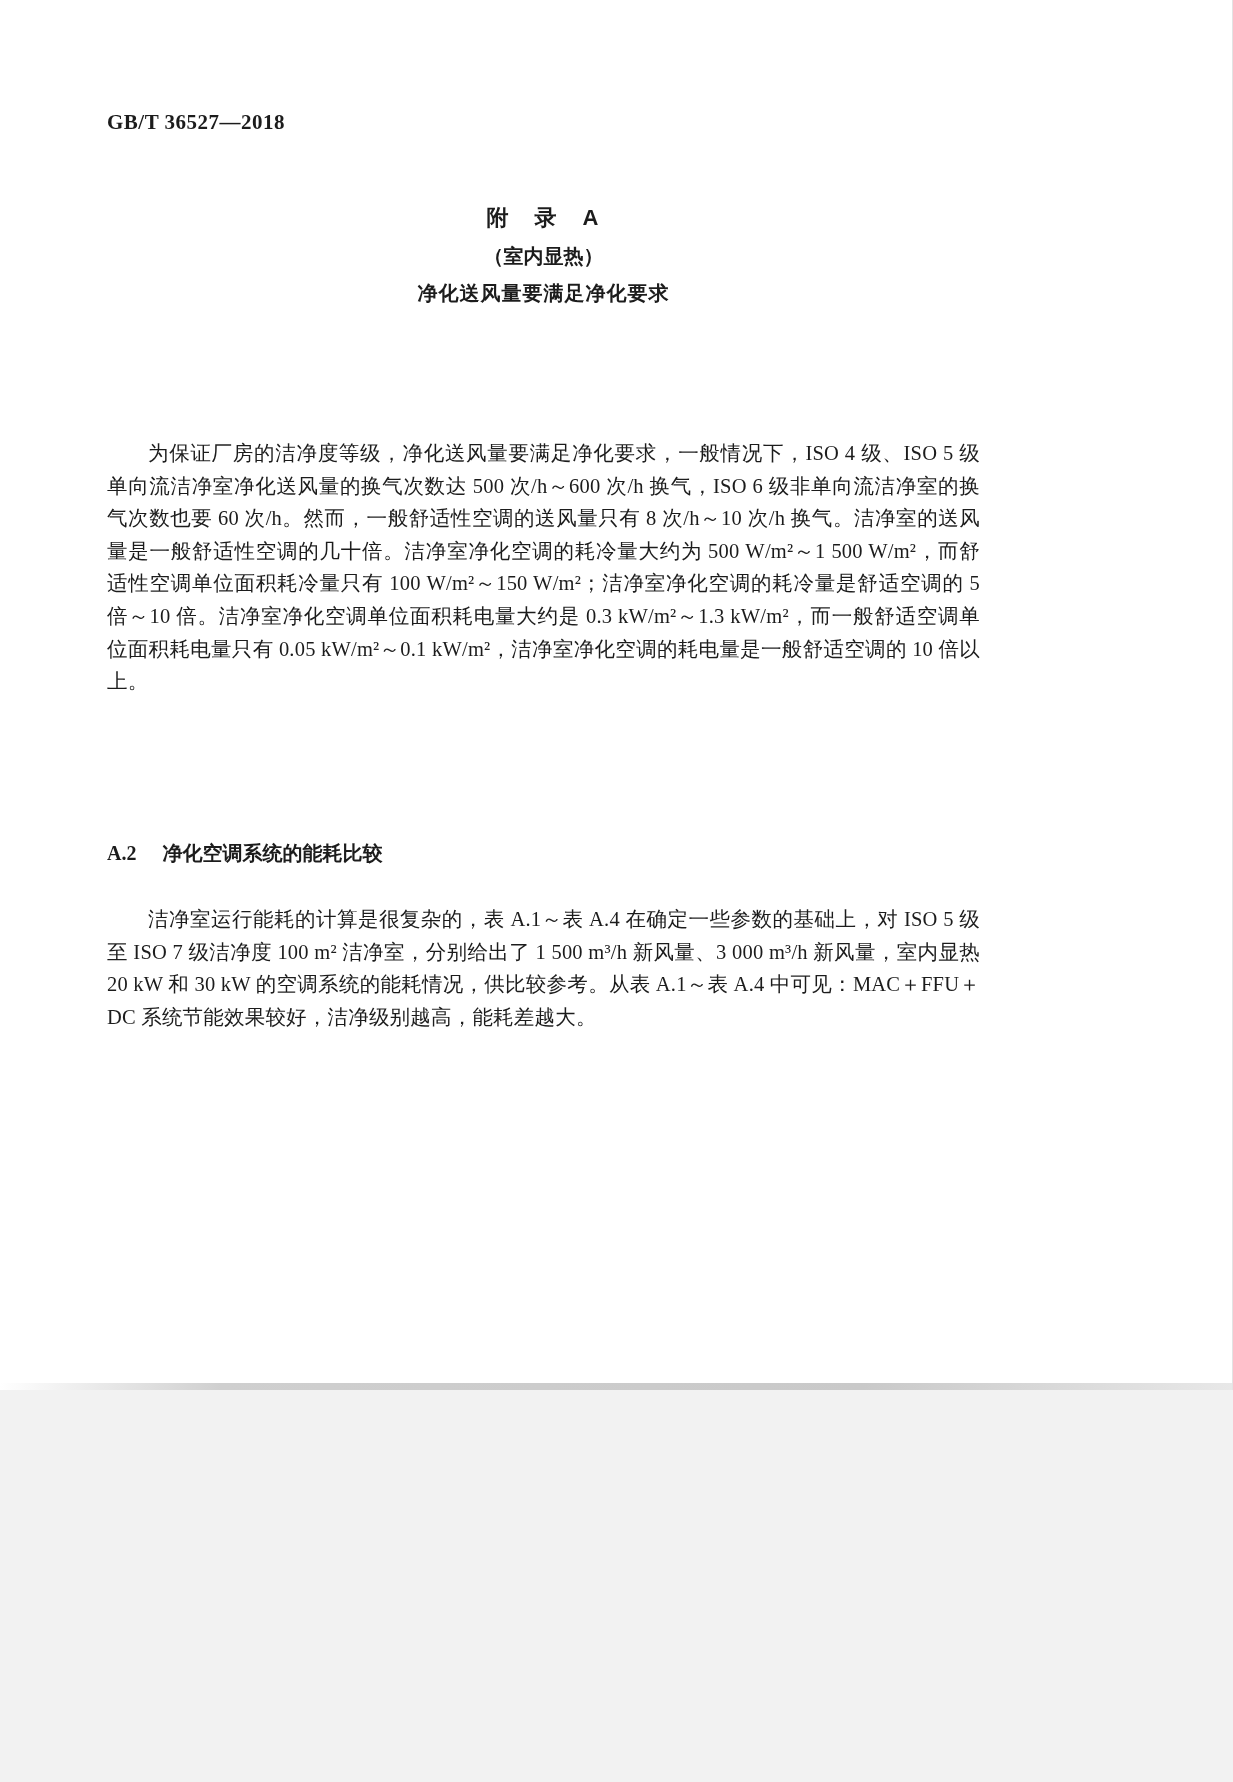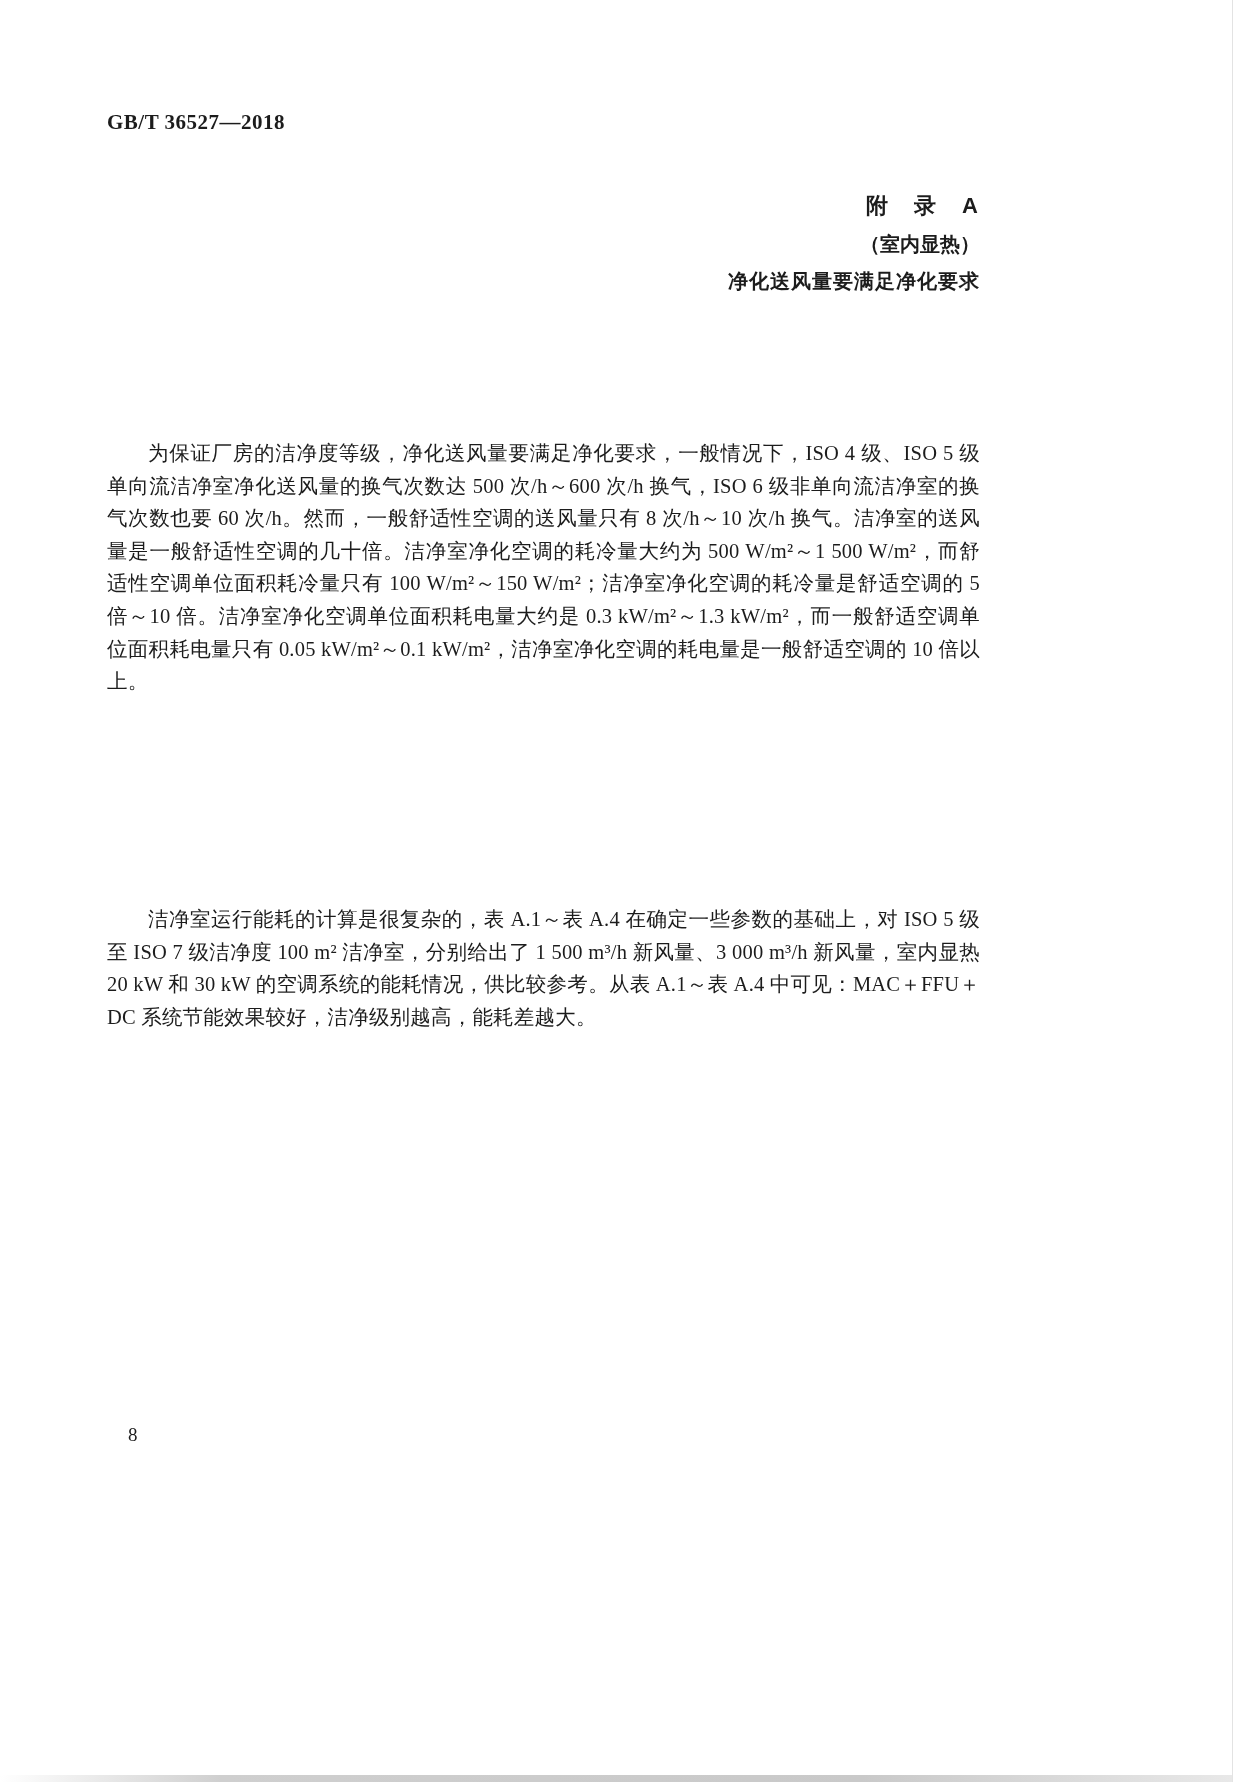--- a/index.html
+++ b/index.html
@@ -3,21 +3,21 @@
 <meta charset="utf-8">
 <style>
   html, body {
     margin: 0;
     padding: 0;
     background: #f2f2f2;
   }
   #page {
     position: relative;
     width: 1233px;
-    height: 1782px;
+    height: 1390px;
     margin: 0 auto;
     background: #ffffff;
     color: #1c1c1c;
     font-family: "Liberation Serif", serif;
     overflow: hidden;
     box-sizing: border-box;
     border-right: 1px solid #e3e3e3;
     text-decoration: underline;
   }
   
@@ -41,22 +41,22 @@
     white-space: nowrap;
   }
 
   .text-col {
     position: absolute;
     left: 107px;
     width: 873px;
   }
 
   .appendix-title {
-    top: 186px;
-    text-align: right;
+    top: 198px;
+    text-align: center;
     font-family: "Liberation Sans", sans-serif;
     font-weight: bold;
   }
   .appendix-title .t1 {
     font-size: 22px;
     line-height: 40px;
     letter-spacing: 2px;
   }
   .appendix-title .t2 {
     font-size: 20px;
@@ -112,20 +112,23 @@
     <div class="t1">附　录　A</div>
     <div class="t2">（室内显热）</div>
     <div class="t3">净化送风量要满足净化要求</div>
   </div>
 
 
   <div id="a1-body" class="text-col body-block">
     <p>为保证厂房的洁净度等级，净化送风量要满足净化要求，一般情况下，ISO 4 级、ISO 5 级单向流洁净室净化送风量的换气次数达 500 次/h～600 次/h 换气，ISO 6 级非单向流洁净室的换气次数也要 60 次/h。然而，一般舒适性空调的送风量只有 8 次/h～10 次/h 换气。洁净室的送风量是一般舒适性空调的几十倍。洁净室净化空调的耗冷量大约为 500 W/m²～1 500 W/m²，而舒适性空调单位面积耗冷量只有 100 W/m²～150 W/m²；洁净室净化空调的耗冷量是舒适空调的 5 倍～10 倍。洁净室净化空调单位面积耗电量大约是 0.3 kW/m²～1.3 kW/m²，而一般舒适空调单位面积耗电量只有 0.05 kW/m²～0.1 kW/m²，洁净室净化空调的耗电量是一般舒适空调的 10 倍以上。</p>
   </div>
 
+  <div id="a2-heading" class="text-col section-heading">
+    <span class="sec-no">A.2</span><span>净化空调系统的能耗比较</span>
+  </div>
 
   <div id="a2-body" class="text-col body-block">
     <p>洁净室运行能耗的计算是很复杂的，表 A.1～表 A.4 在确定一些参数的基础上，对 ISO 5 级至 ISO 7 级洁净度 100 m² 洁净室，分别给出了 1 500 m³/h 新风量、3 000 m³/h 新风量，室内显热 20 kW 和 30 kW 的空调系统的能耗情况，供比较参考。从表 A.1～表 A.4 中可见：MAC＋FFU＋DC 系统节能效果较好，洁净级别越高，能耗差越大。</p>
   </div>
 
   <div class="page-number">8</div>
 
   <div id="scan-edge-bottom"></div>
 </div>
 

